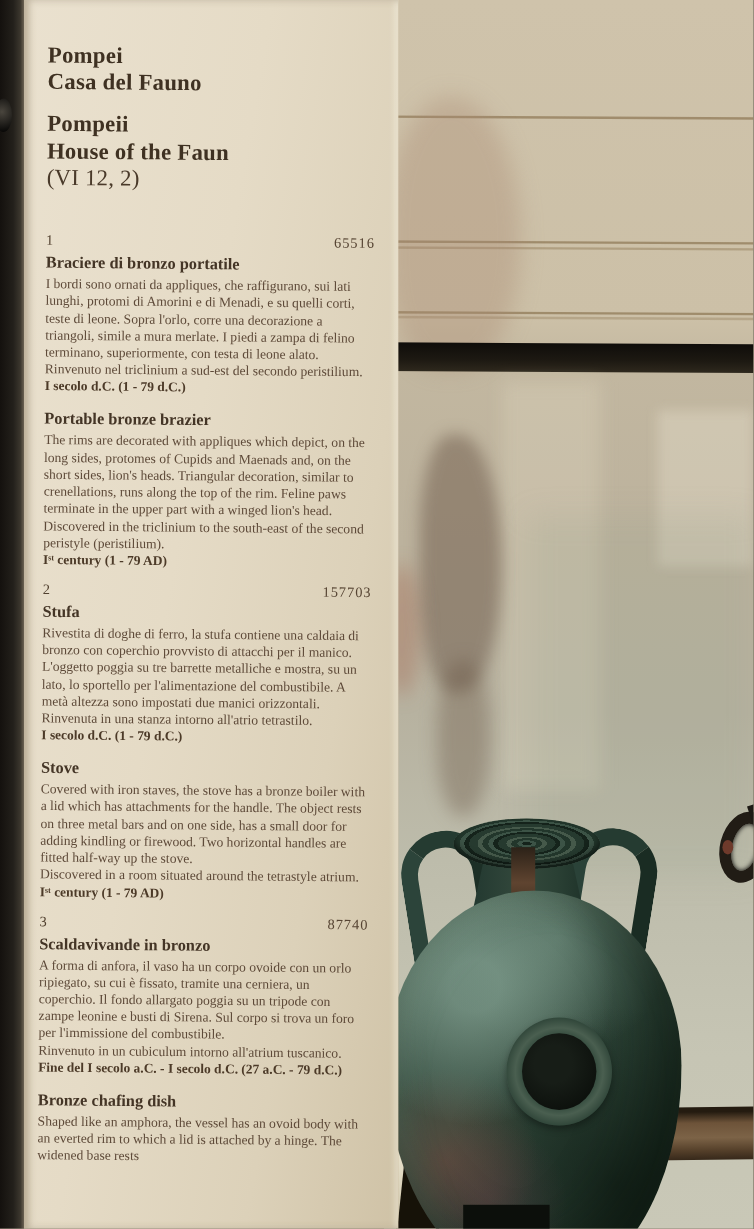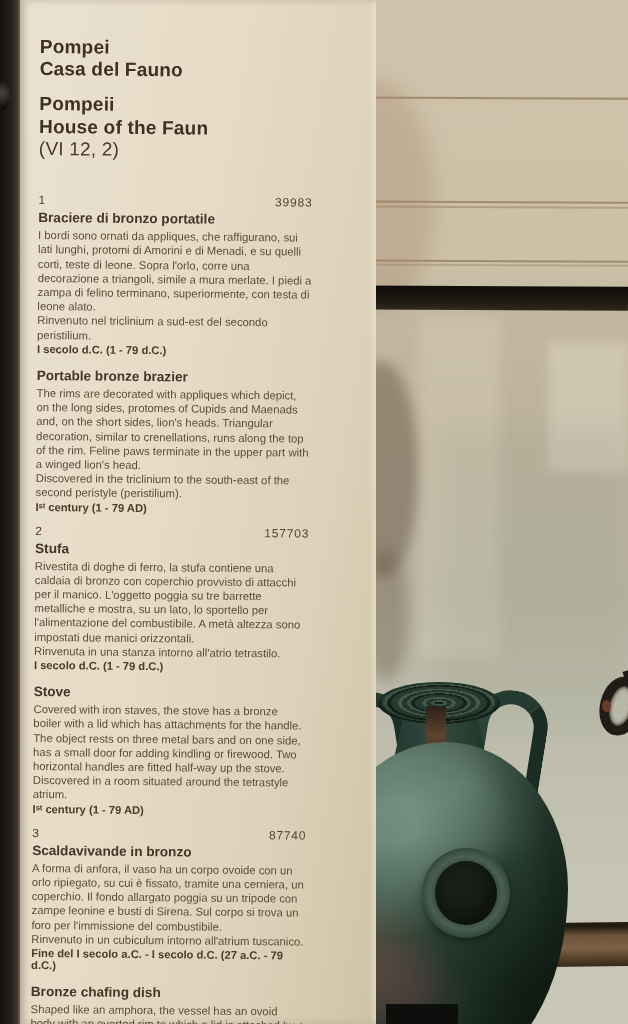--- a/index.html
+++ b/index.html
@@ -89,23 +89,23 @@
   .v-hole-ring { position:absolute; left:102px; top:170px; width:88px; height:90px;
     border-radius:50%;
     background:radial-gradient(circle,#0b100c 0 40%,#31483b 46%,#4a5f50 58%,#2c4236 74%,#223629 100%);
     box-shadow:0 3px 6px rgba(0,0,0,.35); }
   .v-hole { position:absolute; left:13px; top:13px; width:62px; height:64px; border-radius:50%;
     background:radial-gradient(circle at 42% 40%,#171d17 0 30%,#070a07 100%); }
   .v-foot { position:absolute; left:66px; top:326px; width:72px; height:22px;
     background:#0c0f0b; }
 
   
-  .placard { position:absolute; left:20px; top:0; width:356px; height:1024px; overflow:hidden;
+  .placard { position:absolute; left:20px; top:0; width:312px; height:1024px; overflow:hidden;
     background:linear-gradient(100deg,#eae1cf 0%,#e5dbc6 42%,#dcd1b9 74%,#cfc2a6 100%);
-    box-shadow:inset 4px 0 6px rgba(110,92,62,.38), inset -3px 0 5px rgba(255,252,240,.45); }
+    box-shadow:inset 4px 0 6px rgba(110,92,62,.38), inset -3px 0 5px rgba(255,252,240,.45);font-family:Liberation Serif, serif; }
   .placard-content { position:absolute; left:20px; top:36px; width:274px;
     transform:rotate(.55deg); transform-origin:0 0; color:#5e4936; }
   .t1 { font-size:19px; font-weight:bold; line-height:1.17; color:#3f3122;
     letter-spacing:.2px; }
   .t1.gap { margin-top:13px; }
   .t1.addr { font-weight:normal; color:#4a3a2a; }
   .entry { display:block; }
   .entry-1 { margin-top:33px; } .entry-2, .entry-3 { margin-top:11px; }
   .inv-row { display:flex; justify-content:space-between; align-items:baseline;
     font-size:12px; color:#51402f; }
@@ -168,21 +168,21 @@
         <div class="t1">Pompei</div>
         <div class="t1">Casa del Fauno</div>
         <div class="t1 gap">Pompeii</div>
         <div class="t1">House of the Faun</div>
         <div class="t1 addr">(VI 12, 2)</div>
       </div>
 
       <section class="entry entry-1">
         <div class="inv-row">
           <span class="num">1</span>
-          <span class="inv">39983</span>
+          <span class="inv">65516</span>
         </div>
         <h2>Braciere di bronzo portatile</h2>
         <p class="p">I bordi sono ornati da appliques, che raffigurano, sui lati lunghi, protomi di Amorini e di Menadi, e su quelli corti, teste di leone. Sopra l'orlo, corre una decorazione a triangoli, simile a mura merlate. I piedi a zampa di felino terminano, superiormente, con testa di leone alato.</p>
         <p class="p">Rinvenuto nel triclinium a sud-est del secondo peristilium.</p>
         <p class="date">I secolo d.C. (1 - 79 d.C.)</p>
         <h2 class="en">Portable bronze brazier</h2>
         <p class="p">The rims are decorated with appliques which depict, on the long sides, protomes of Cupids and Maenads and, on the short sides, lion's heads. Triangular decoration, similar to crenellations, runs along the top of the rim. Feline paws terminate in the upper part with a winged lion's head.</p>
         <p class="p">Discovered in the triclinium to the south-east of the second peristyle (peristilium).</p>
         <p class="date">Iˢᵗ century (1 - 79 AD)</p>
       </section>

